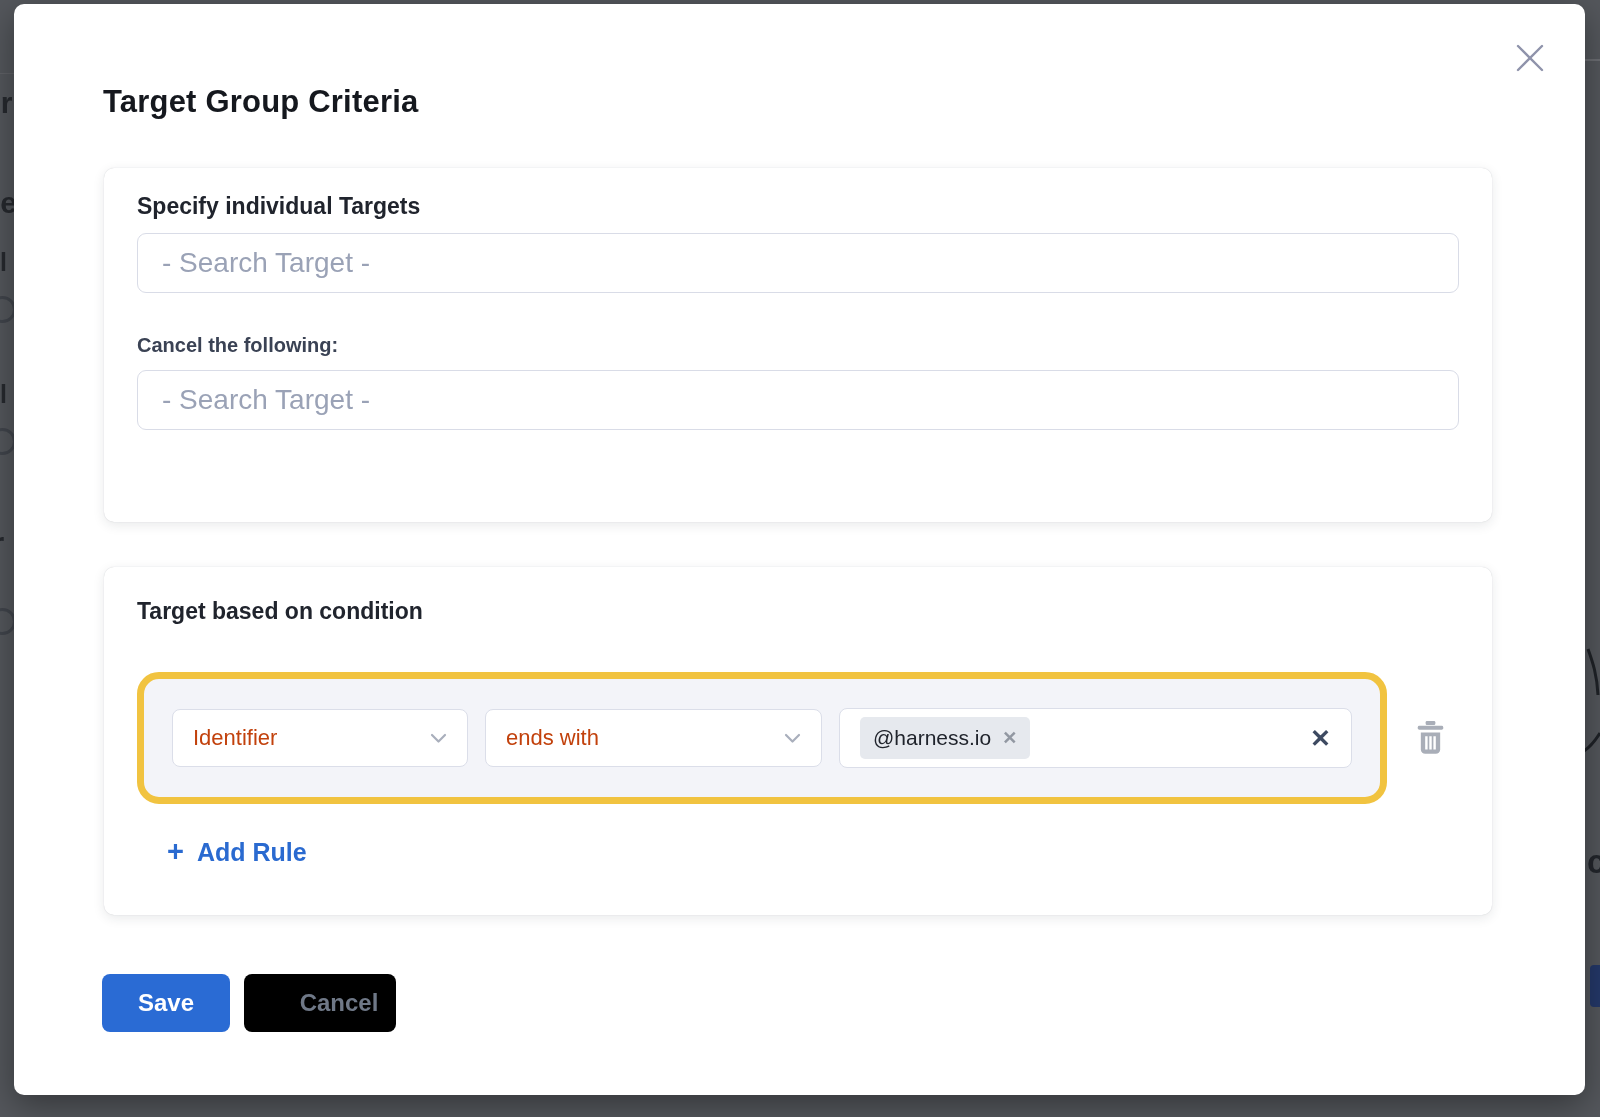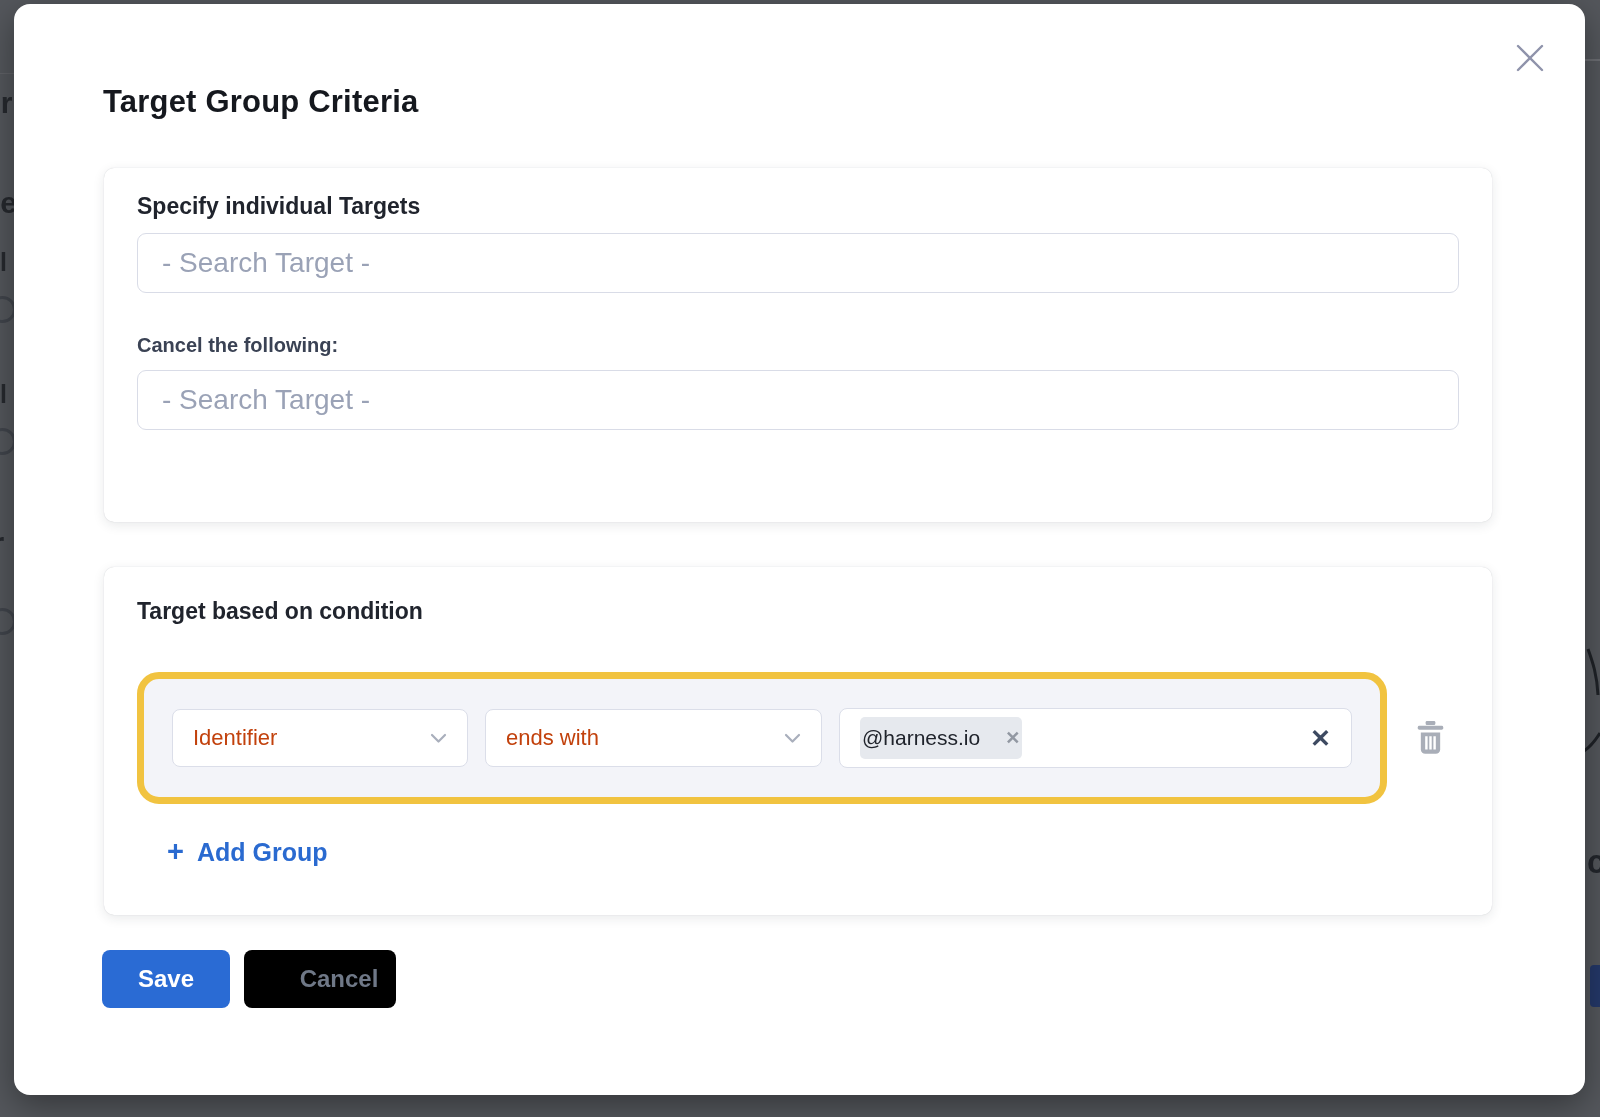--- a/index.html
+++ b/index.html
@@ -10,21 +10,21 @@
   .backdrop{position:absolute;inset:0;z-index:0;}
   .frag{position:absolute;color:#26292e;font-weight:700;line-height:1;}
   .ring{position:absolute;width:21px;height:21px;border:3px solid #41454c;border-radius:50%;}
   .hline{position:absolute;height:2px;background:rgba(255,255,255,.14);}
   .hline-left{position:absolute;height:1px;background:rgba(255,255,255,.07);}
   .blue-frag{position:absolute;width:10px;height:42px;background:#243869;border-radius:4px 0 0 4px;}
   .curves{position:absolute;}
 
   
   .modal{position:absolute;left:14px;top:4px;width:1571px;height:1091px;
-         background:#ffffff;border-radius:16px;z-index:10;
+         background:#ffffff;border-radius:10px;z-index:10;
          box-shadow:0 10px 34px rgba(0,0,0,.38);}
   .close-btn{position:absolute;top:34px;left:1496px;width:40px;height:40px;
              background:none;border:none;cursor:pointer;padding:0;display:flex;
              align-items:center;justify-content:center;}
   .dlg-title{position:absolute;left:89px;top:80px;margin:0;font-size:31px;
              font-weight:700;color:#15181e;letter-spacing:.2px;}
 
   .card{position:absolute;left:90px;width:1388px;background:#fff;border-radius:10px;
         box-sizing:border-box;
         box-shadow:0 0 1px rgba(33,36,48,.22), 0 3px 12px rgba(33,36,48,.10);}
@@ -46,35 +46,35 @@
                   border-radius:22px;background:#f3f4f9;padding:29px 28px;
                   display:flex;align-items:center;gap:17px;}
   .select{box-sizing:border-box;height:58px;background:#fff;border:1px solid #dbdee9;
           border-radius:8px;display:flex;align-items:center;justify-content:space-between;
           padding:0 20px;font-size:22px;color:#c2410c;cursor:pointer;}
   .select.attr{width:296px;}
   .select.op{width:337px;}
   .tag-input{box-sizing:border-box;flex:1;height:60px;background:#fff;
              border:1px solid #dbdee9;border-radius:8px;display:flex;align-items:center;
              padding:0 20px;cursor:text;}
-  .chip{display:inline-flex;align-items:center;gap:25px;background:#e6e9ee;
-        border-radius:5px;padding:9px 2px;font-size:21px;color:#20242c;}
+  .chip{display:inline-flex;align-items:center;gap:11px;background:#e6e9ee;
+        border-radius:5px;padding:9px 13px;font-size:21px;color:#20242c;}
   .chip-x{color:#9298a2;font-size:18px;font-weight:700;cursor:pointer;line-height:1;}
   .clear-x{margin-left:auto;color:#3d4a61;font-size:25px;font-weight:600;cursor:pointer;
            line-height:1;}
   .trash-btn{background:none;border:none;padding:0;cursor:pointer;display:flex;}
 
   .add-rule{display:inline-flex;align-items:center;gap:13px;margin:34px 0 0 30px;
             color:#2a6ad0;font-size:25px;font-weight:700;cursor:pointer;}
   .add-rule .plus{font-size:29px;font-weight:600;line-height:1;transform:translateY(-1px);}
 
   
   .footer{position:absolute;left:88px;top:946px;display:flex;gap:14px;}
   .btn{height:58px;border:none;border-radius:8px;font-size:24px;font-weight:700;
-       cursor:pointer;font-family:"Liberation Sans",sans-serif;}
+       cursor:pointer;font-family:"Liberation Sans",sans-serif;margin-top:24px;}
   .btn.save{width:128px;background:#2a6bd4;color:#ffffff;}
   .btn.cancel{width:152px;background:#000000;color:#6f7887;padding-left:44px;}
 </style>
 </head>
 <body>
 
 <div class="stage">
 
   <div class="backdrop">
     <span class="frag" style="left:-16px;top:88px;font-size:30px">er</span>
@@ -149,21 +149,21 @@
             <rect x="8" y="0" width="8" height="3.2" rx="1" fill="#a9aeb8"></rect>
             <rect x="1.5" y="3.8" width="21" height="3.4" rx="1.2" fill="#a9aeb8"></rect>
             <path d="M4 9.5 h16 v14 a3.6 3.6 0 0 1 -3.6 3.6 h-8.8 A3.6 3.6 0 0 1 4 23.5 z" fill="#a9aeb8"></path>
             <path d="M8.6 12.5 v11 M12 12.5 v11 M15.4 12.5 v11" stroke="#ffffff" stroke-width="2"></path>
           </svg>
         </button>
       </div>
 
       <div class="add-rule">
         <span class="plus">+</span>
-        <span>Add Group</span>
+        <span>Add Rule</span>
       </div>
     </section>
 
     <div class="footer">
       <button class="btn save">Save</button>
       <button class="btn cancel">Cancel</button>
     </div>
 
   </div>
 </div>

